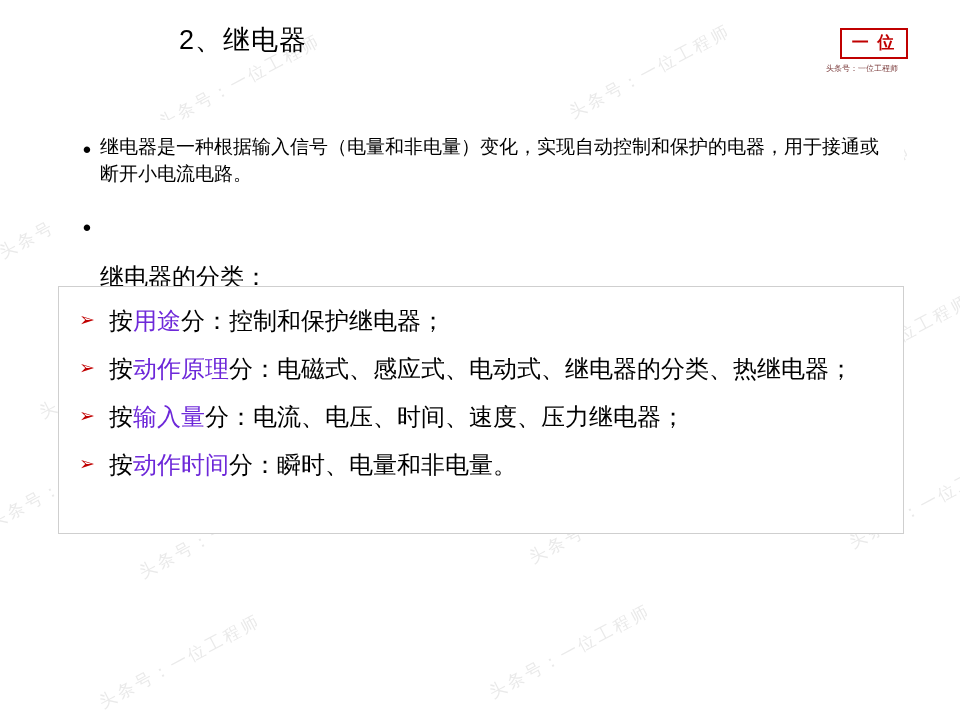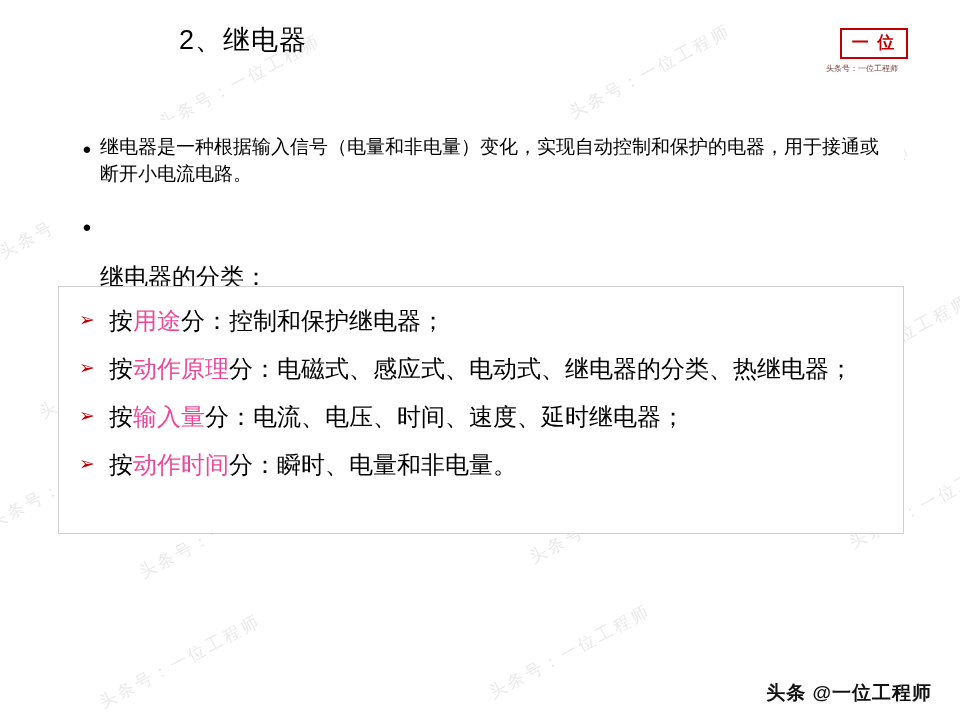--- a/index.html
+++ b/index.html
@@ -143,21 +143,21 @@
     font-size: 19px;
     line-height: 1.55;
     padding-top: 2px;
   }
   .arrow-text {
     flex: 1;
     font-size: 24px;
     line-height: 1.46;
     color: #000;
   }
-  .hl { color: #ec4899; }
+  .hl { color: #6d28d9; }
 
   
   .footer {
     position: absolute;
     right: 28px;
     bottom: 14px;
     display: flex;
     align-items: center;
     gap: 7px;
     z-index: 3;
@@ -219,28 +219,25 @@
         <div class="arrow-text"><span>按</span><span class="hl">用途</span><span>分：控制和保护继电器；</span></div>
       </div>
 
       <div class="arrow-row">
         <div class="arrow-icon">➢</div>
         <div class="arrow-text"><span>按</span><span class="hl">动作原理</span><span>分：电磁式、感应式、电动式、继电器的分类、热继电器；</span></div>
       </div>
 
       <div class="arrow-row">
         <div class="arrow-icon">➢</div>
-        <div class="arrow-text"><span>按</span><span class="hl">输入量</span><span>分：电流、电压、时间、速度、延时继电器；</span></div>
+        <div class="arrow-text"><span>按</span><span class="hl">输入量</span><span>分：电流、电压、时间、速度、压力继电器；</span></div>
       </div>
 
       <div class="arrow-row">
         <div class="arrow-icon">➢</div>
         <div class="arrow-text"><span>按</span><span class="hl">动作时间</span><span>分：瞬时、电量和非电量。</span></div>
       </div>
 
     </div>
 
-    <div class="footer">
-      <span class="footer-label">头条 @一位工程师</span>
-    </div>
 
   </div>
 </div>
 
 </body></html>

